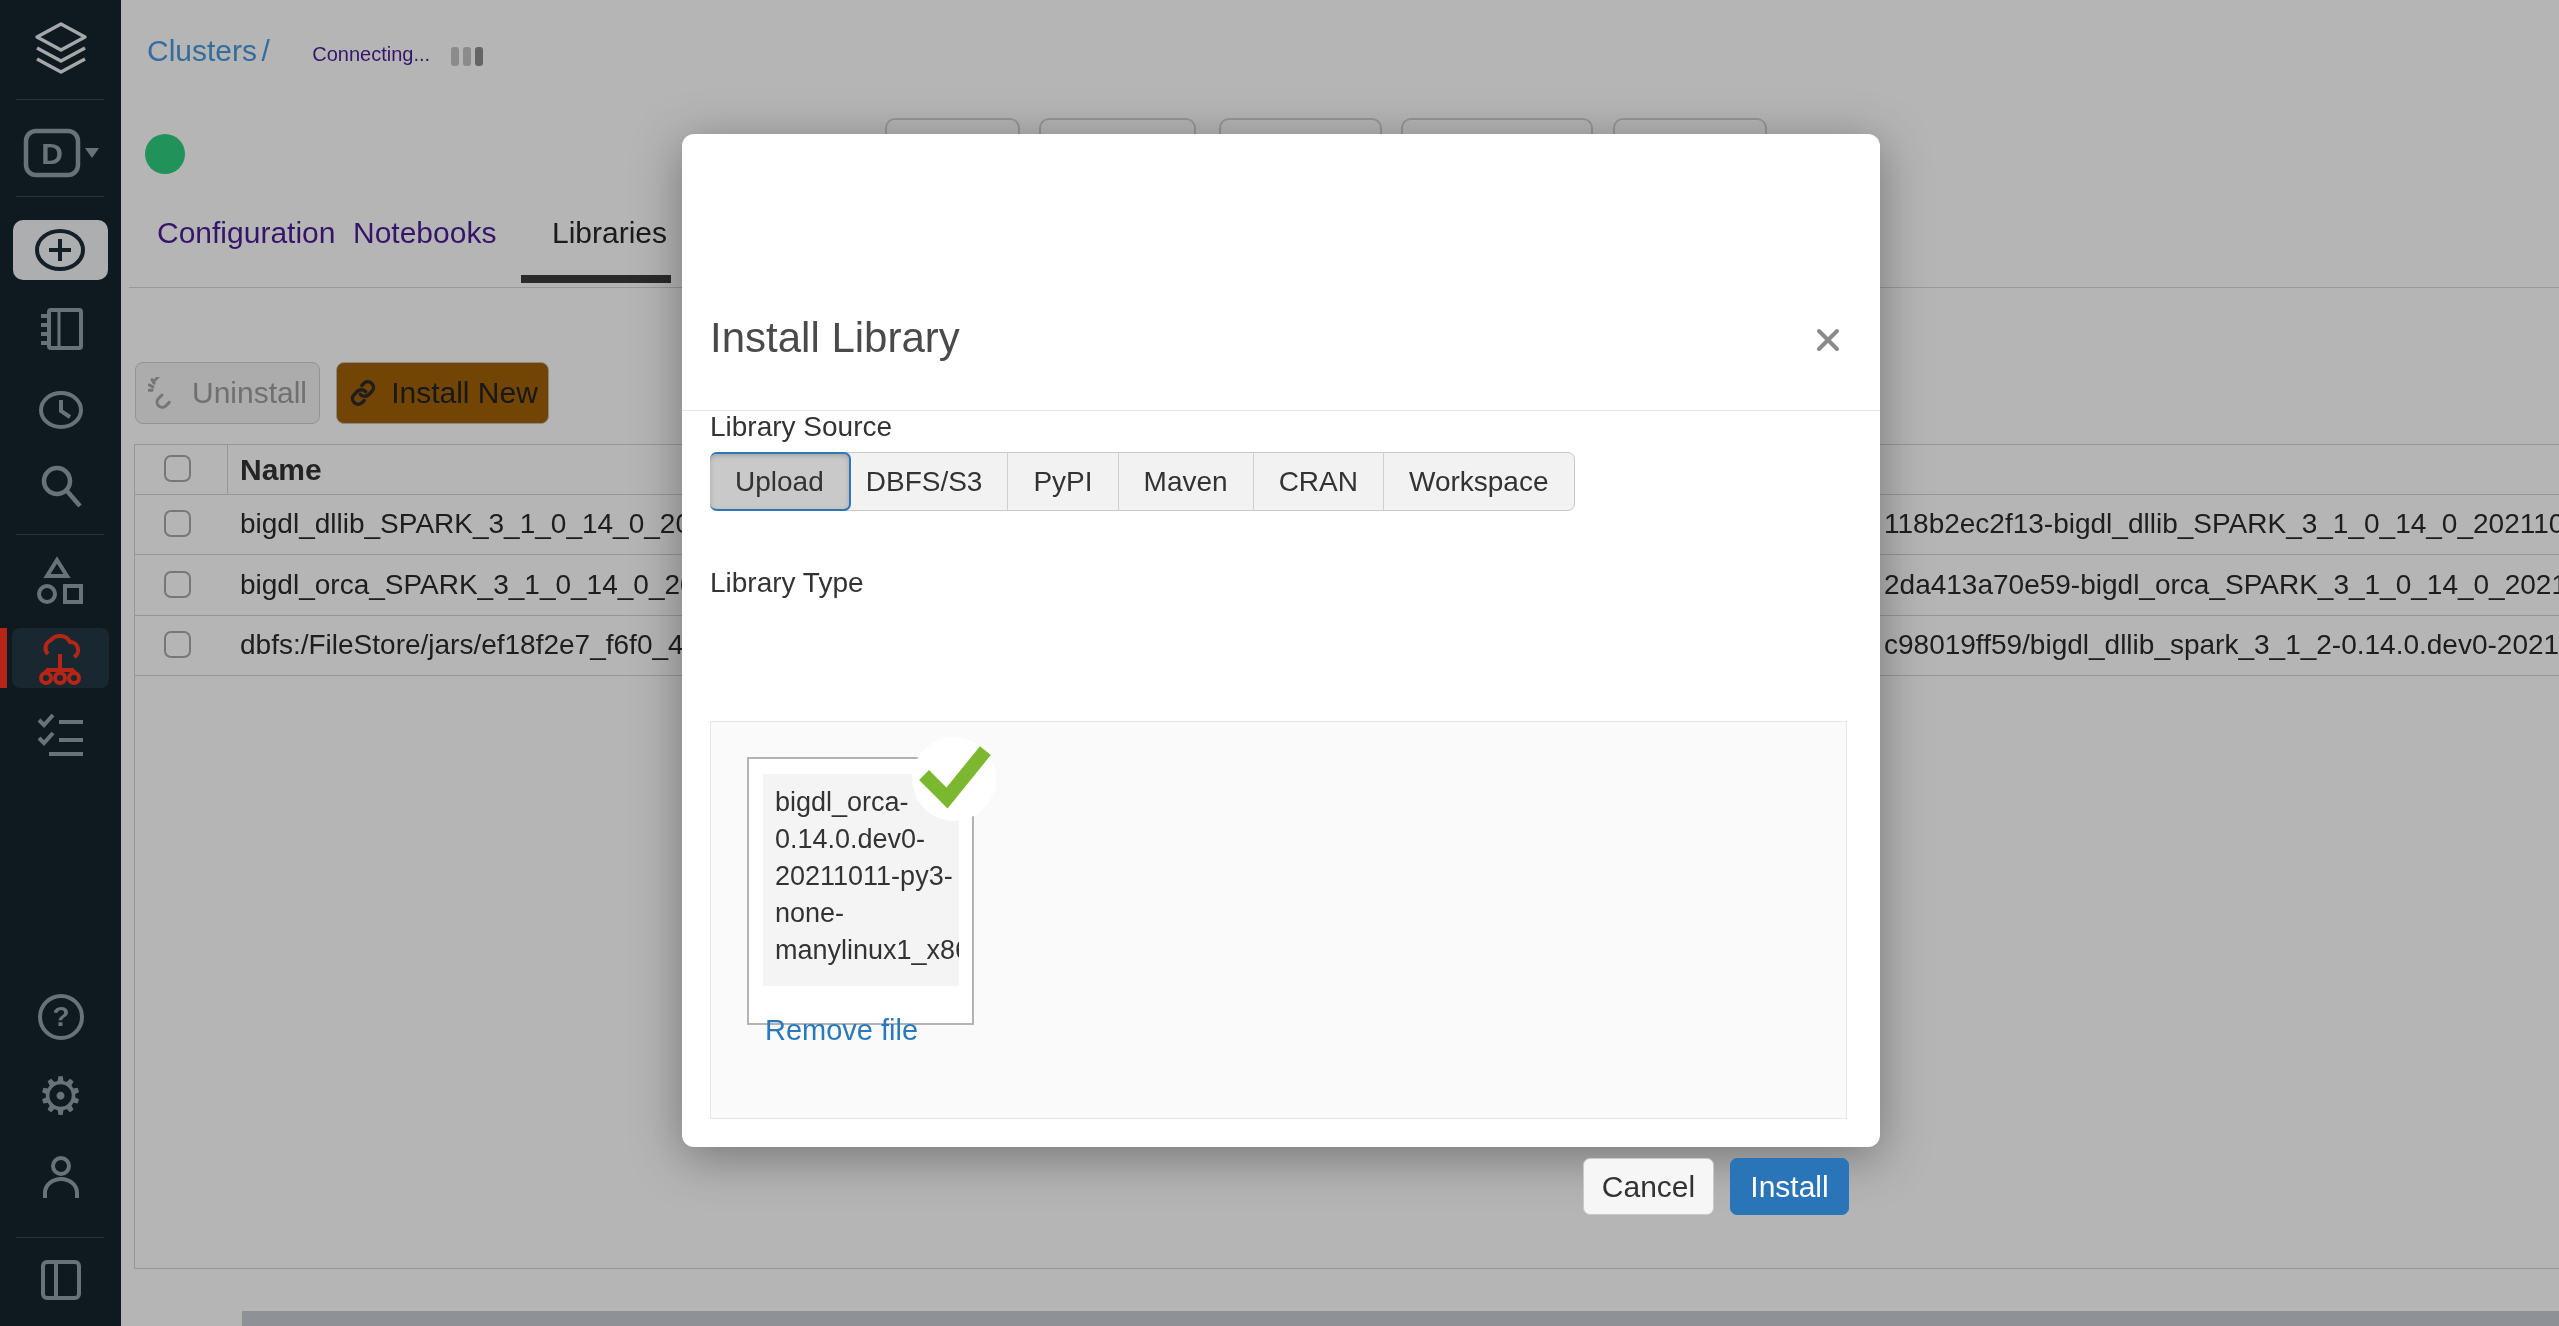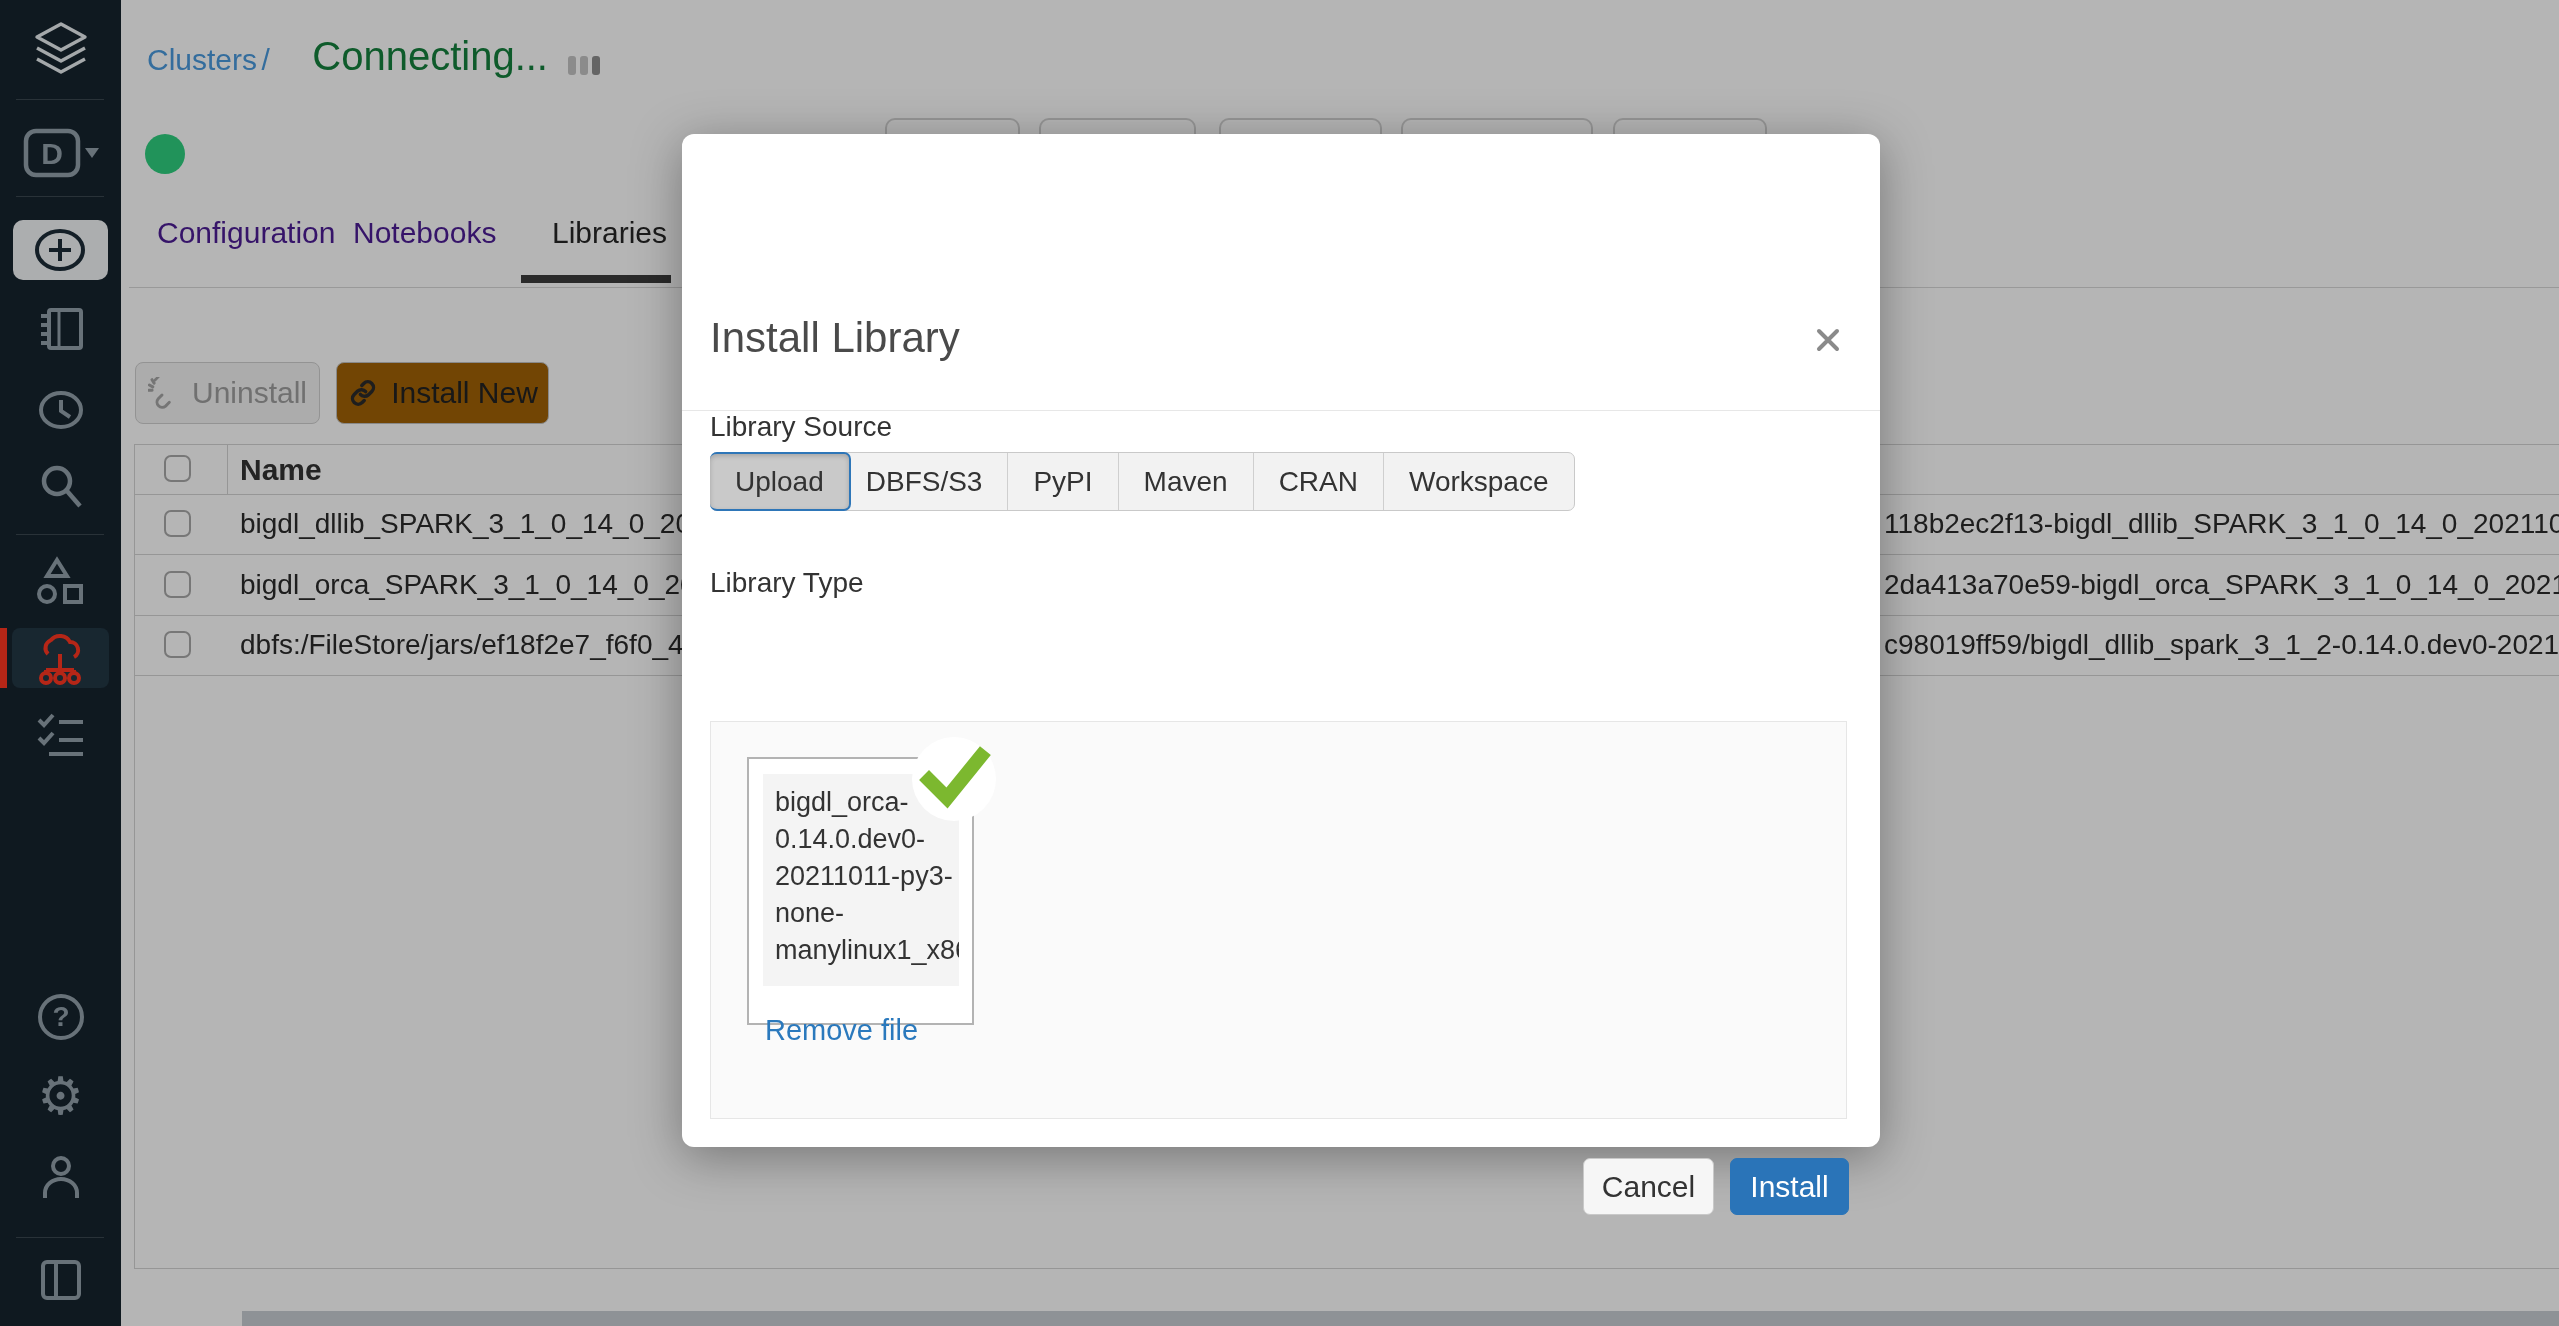--- a/index.html
+++ b/index.html
@@ -12,21 +12,21 @@
   #sidebar{left:0;top:0;width:121px;height:1326px;background:#16242e;z-index:10;}
   .side-ic{position:absolute;left:0;width:121px;display:flex;justify-content:center;color:#93a1ab;}
   .side-div{position:absolute;left:16px;width:88px;height:1px;background:#3a4750;}
   .create-bg{position:absolute;left:13px;width:95px;height:60px;background:#f2f5f7;border-radius:10px;}
   .active-bg{position:absolute;left:12px;width:97px;height:60px;background:#223744;border-radius:8px;}
   .red-bar{position:absolute;left:0;width:7px;height:60px;background:#ff3621;}
 
   
   #main{left:121px;top:0;width:2438px;height:1326px;background:#fff;}
   .crumb{font-size:30px;color:#4a9ade;}
-  .crumb-status{font-size:40px;color:#15803d;}
+  .crumb-status{font-size:20px;color:#4c1d95;}
   .loader-bar{display:inline-block;width:8px;height:19px;border-radius:3px;background:#c4c4c4;margin-right:4px;vertical-align:middle;}
   .loader-bar.dark{background:#8f8f8f;}
   #cluster-dot{left:24px;top:134px;width:40px;height:40px;border-radius:50%;background:#2fd07f;}
   #cluster-title{left:79px;top:124px;font-size:52px;font-weight:300;color:#1b1b1b;white-space:nowrap;}
   .tab{position:absolute;top:216px;font-size:30px;color:#4c1d95;cursor:pointer;white-space:nowrap;}
   .tab.active{color:#262626;}
   #tab-underline{left:400px;top:275px;width:150px;height:8px;background:#3c3c3c;}
   #tab-divider{left:8px;top:287px;width:2430px;height:1px;background:#d8d8d8;}
 
   .ghost-btn{position:absolute;top:118px;height:46px;background:#fff;border:2px solid #d4d4d4;border-radius:10px;box-sizing:border-box;}

